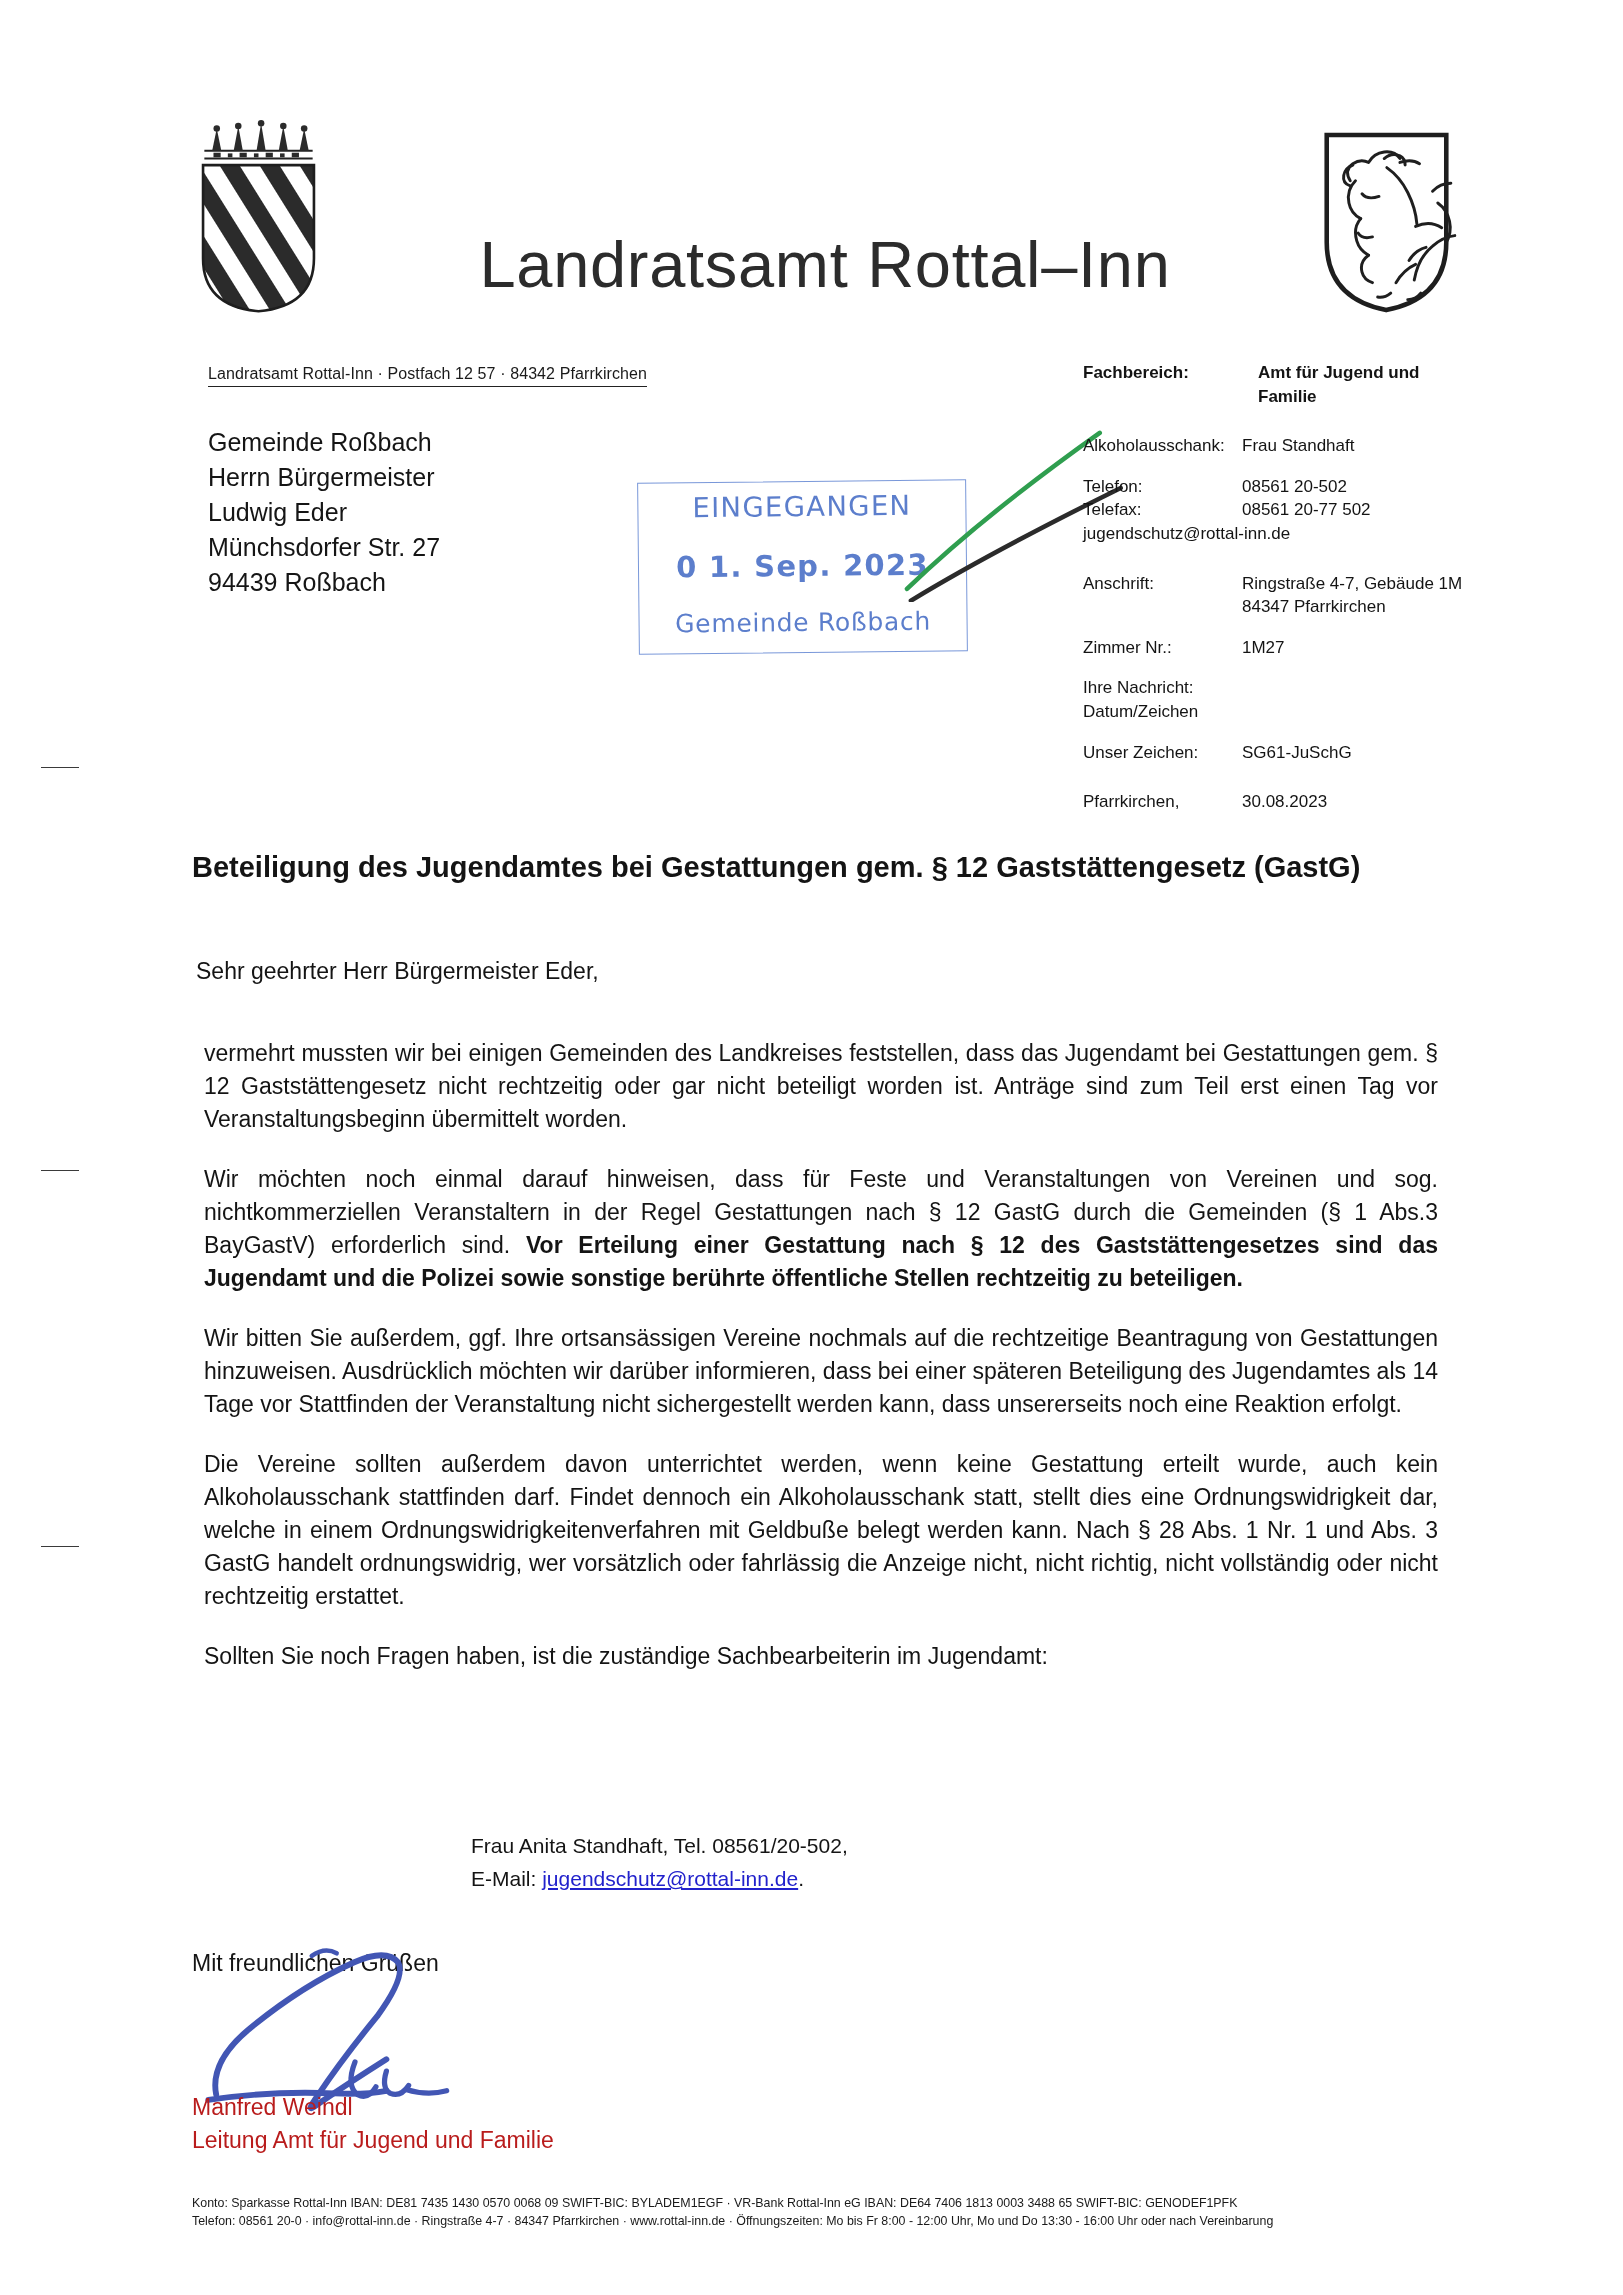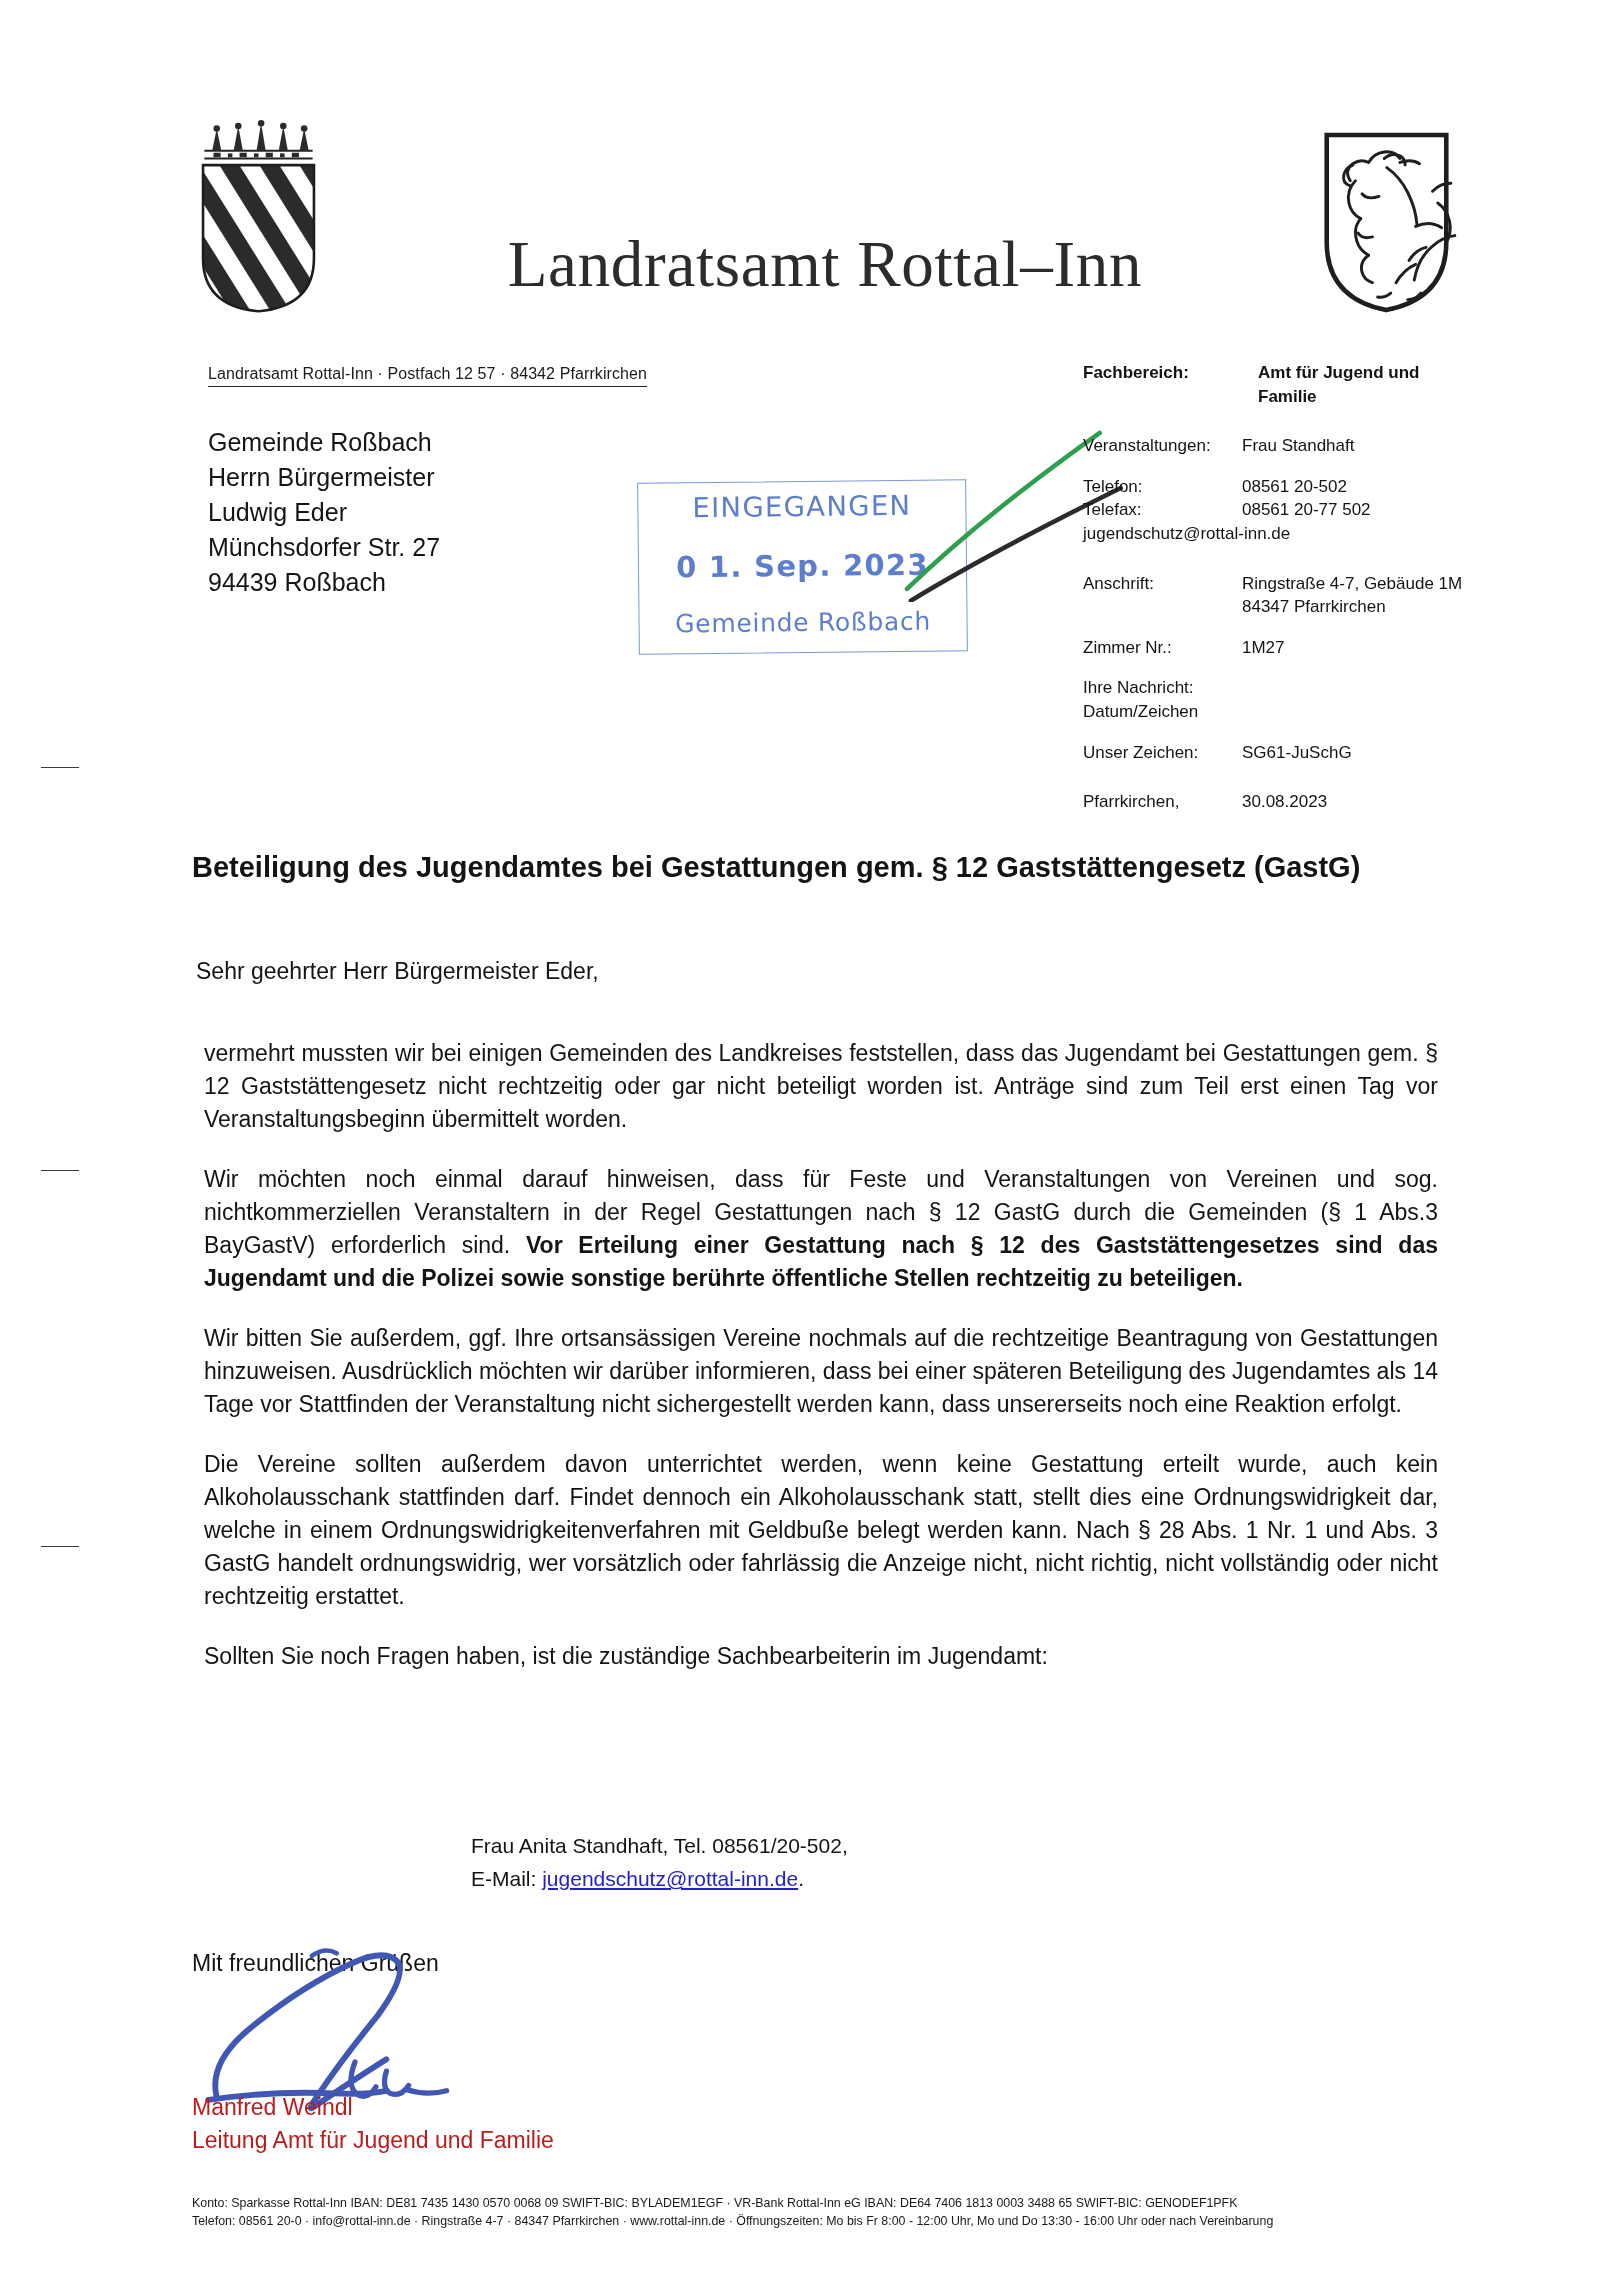--- a/index.html
+++ b/index.html
@@ -35,21 +35,21 @@
 
   .org-title {
     position: absolute;
     left: 367px; top: 72px;
     width: 916px;
     text-align: center;
     font-size: 65px;
     font-weight: 400;
     letter-spacing: 0.7px;
     color: #2c2c2c;
-    font-family: Liberation Serif, serif;
+    font-family: Liberation Sans, sans-serif;
   }
 
   
   .sender-line {
     position: absolute;
     left: 208px; top: 365px;
     font-size: 16px;
     letter-spacing: 0.1px;
     border-bottom: 1.3px solid #222;
     padding-bottom: 3px;
@@ -286,21 +286,21 @@
     </svg>
   </div>
 
   <div class="contact">
     <div class="row bold">
       <span class="k">Fachbereich:</span>
       <span class="v">Amt für Jugend und Familie</span>
     </div>
 
     <div class="row gap-l">
-      <span class="k">Veranstaltungen:</span>
+      <span class="k">Alkoholausschank:</span>
       <span class="v">Frau Standhaft</span>
     </div>
 
     <div class="row gap-m">
       <span class="k">Telefon:</span>
       <span class="v">08561 20-502</span>
     </div>
     <div class="row">
       <span class="k">Telefax:</span>
       <span class="v">08561 20-77 502</span>

